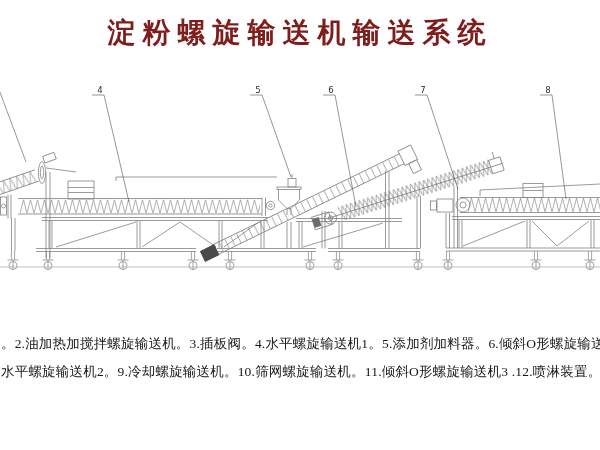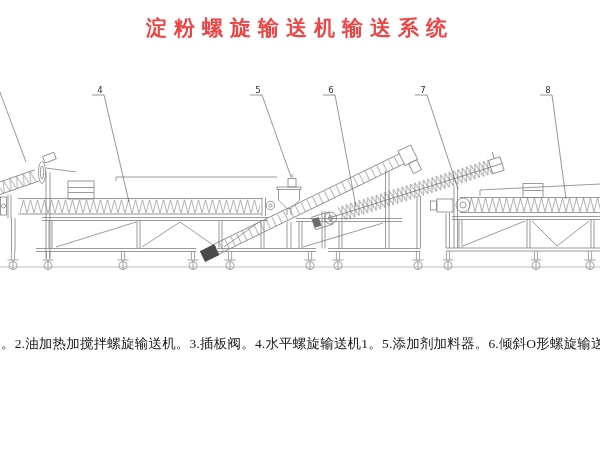--- a/index.html
+++ b/index.html
@@ -1,19 +1,19 @@
 <!DOCTYPE html>
 <html><head>
 <meta charset="utf-8">
 <style>
   html,body{margin:0;padding:0;background:#ffffff;}
   .page{position:relative;width:600px;height:450px;background:#ffffff;overflow:hidden;
         font-family:"Liberation Serif","DejaVu Serif",serif;}
   .title{position:absolute;top:14px;left:0;width:100%;text-align:center;
-         font-size:21px;font-weight:bold;color:#ef4444;letter-spacing:7px;white-space:nowrap;}
+         font-size:28px;font-weight:bold;color:#7f1d1d;letter-spacing:7px;white-space:nowrap;}
   .drawing-svg{position:absolute;top:0;left:0;}
   .cap{position:absolute;white-space:nowrap;font-size:13.5px;color:#161616;letter-spacing:0.2px;}
   .cap1{left:-6px;top:335px;}
   .cap2{left:1px;top:363px;}
 </style>
 </head>
 <body>
 
 <div class="page">
 
@@ -179,14 +179,15 @@
     <g font-size="8.5" fill="#2e2e2e" text-anchor="middle" font-family="DejaVu Sans, sans-serif">
       <text x="100" y="93">4</text>
       <text x="258" y="93">5</text>
       <text x="331" y="93">6</text>
       <text x="423" y="93">7</text>
       <text x="548" y="93">8</text>
     </g>
   </svg>
 
   <div class="cap cap1">1。2.油加热加搅拌螺旋输送机。3.插板阀。4.水平螺旋输送机1。5.添加剂加料器。6.倾斜O形螺旋输送机2</div>
+  <div class="cap cap2">水平螺旋输送机2。9.冷却螺旋输送机。10.筛网螺旋输送机。11.倾斜O形螺旋输送机3 .12.喷淋装置。</div>
 
 </div>
 
 </body></html>

